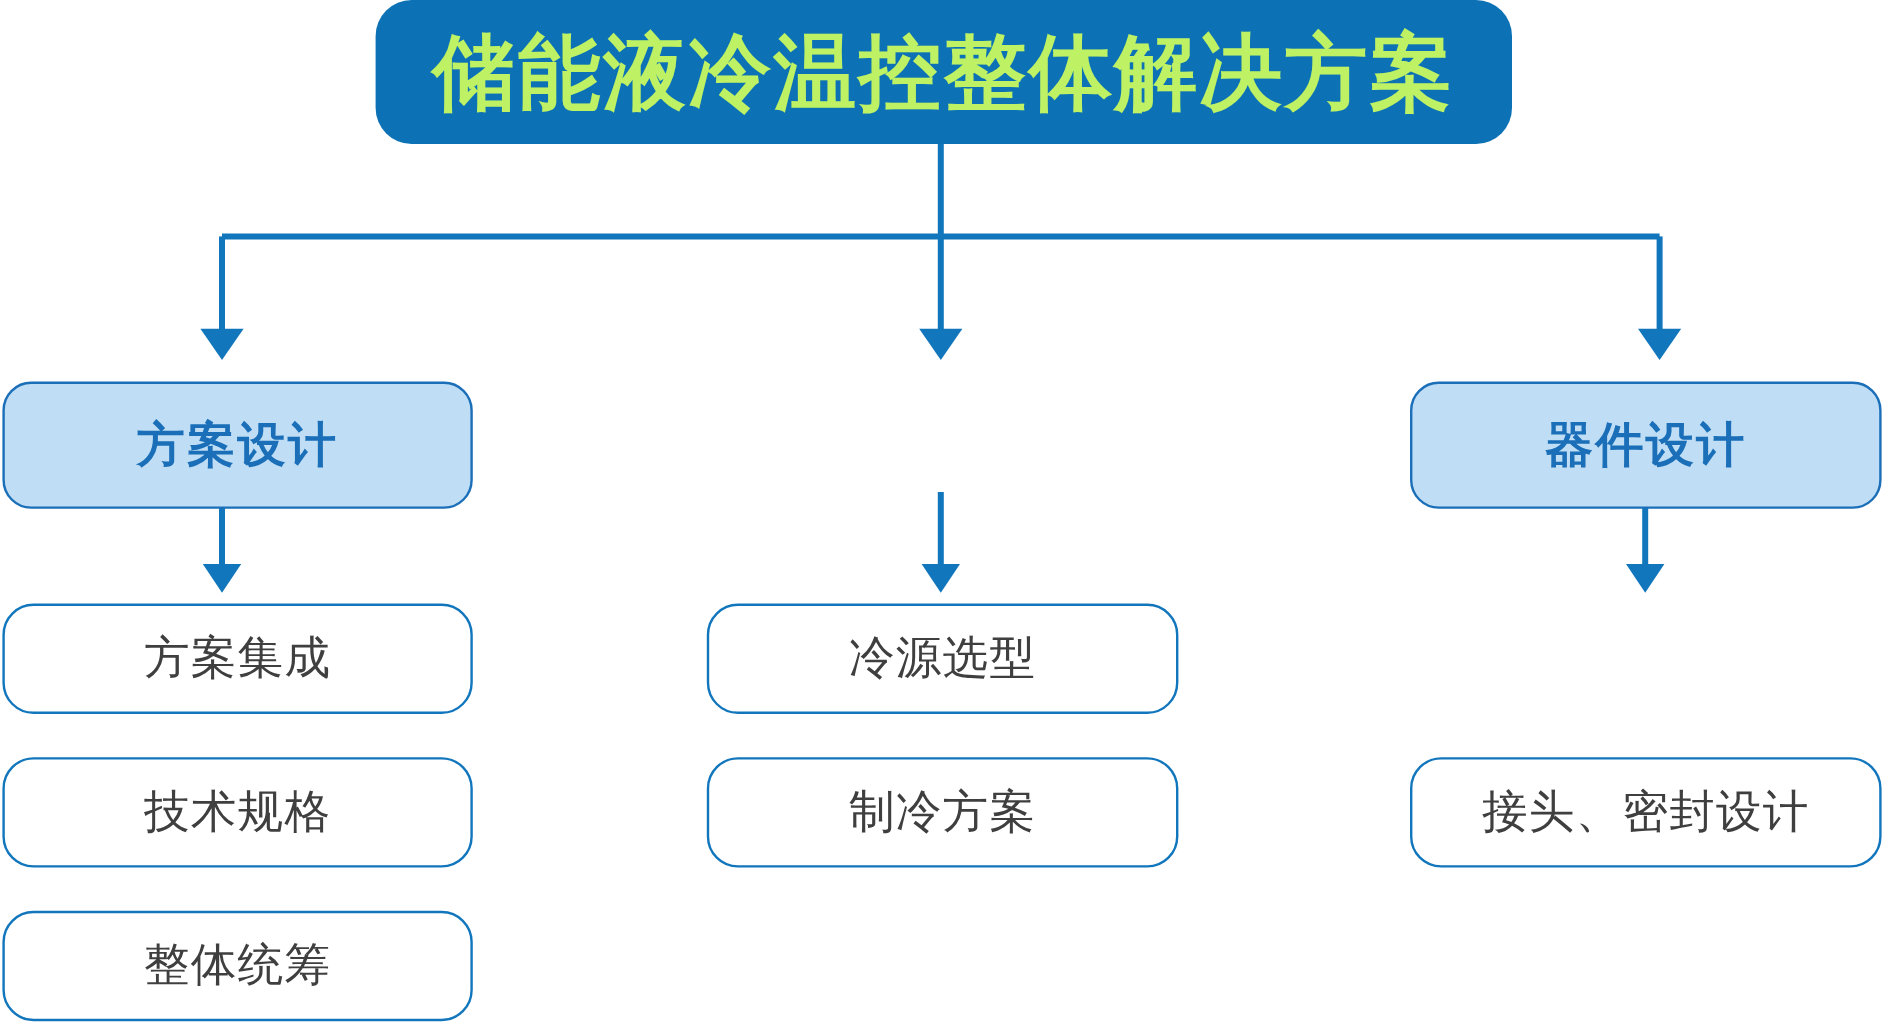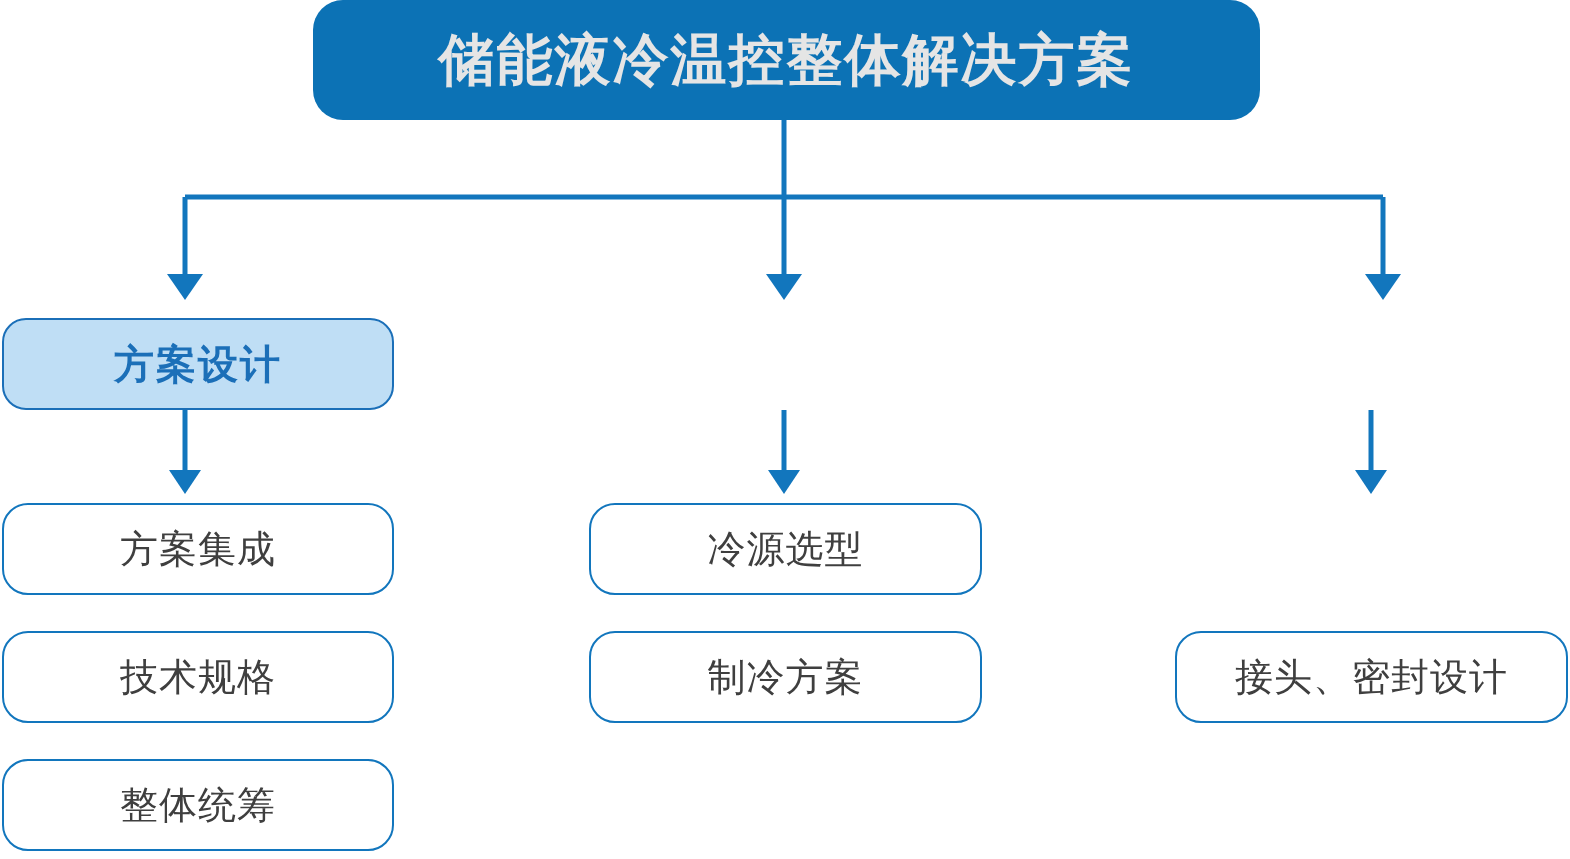--- a/index.html
+++ b/index.html
@@ -35,31 +35,31 @@
     width: 947px;
     height: 120px;
     background: #0C72B5;
     border-radius: 30px;
     display: flex;
     align-items: center;
     justify-content: center;
     box-sizing: border-box;
   }
   .root-title {
-    color: #e5e5e5;
-    font-size: 56px;
+    color: #bef264;
+    font-size: 69px;
     font-weight: bold;
     letter-spacing: 2px;
     line-height: 1;
     white-space: nowrap;
   }
   
   .cat-node {
     position: absolute;
-    height: 92px;
+    height: 106px;
     background: #BFDEF5;
     border: 2.5px solid #1B6FB8;
     border-radius: 24px;
     display: flex;
     align-items: center;
     justify-content: center;
     box-sizing: border-box;
   }
   .cat-label {
     color: #1B6FB8;
@@ -148,17 +148,20 @@
     <span class="leaf-label">整体统筹</span>
   </div>
 
   <div class="leaf-node col-2 row-l2">
     <span class="leaf-label">制冷方案</span>
   </div>
   <div class="leaf-node col-2 row-l1">
     <span class="leaf-label">冷源选型</span>
   </div>
 
+  <div class="cat-node col-3 row-cat">
+    <span class="cat-label">器件设计</span>
+  </div>
   <div class="leaf-node col-3 row-l2">
     <span class="leaf-label">接头、密封设计</span>
   </div>
 
 </div>
 
 </body></html>

